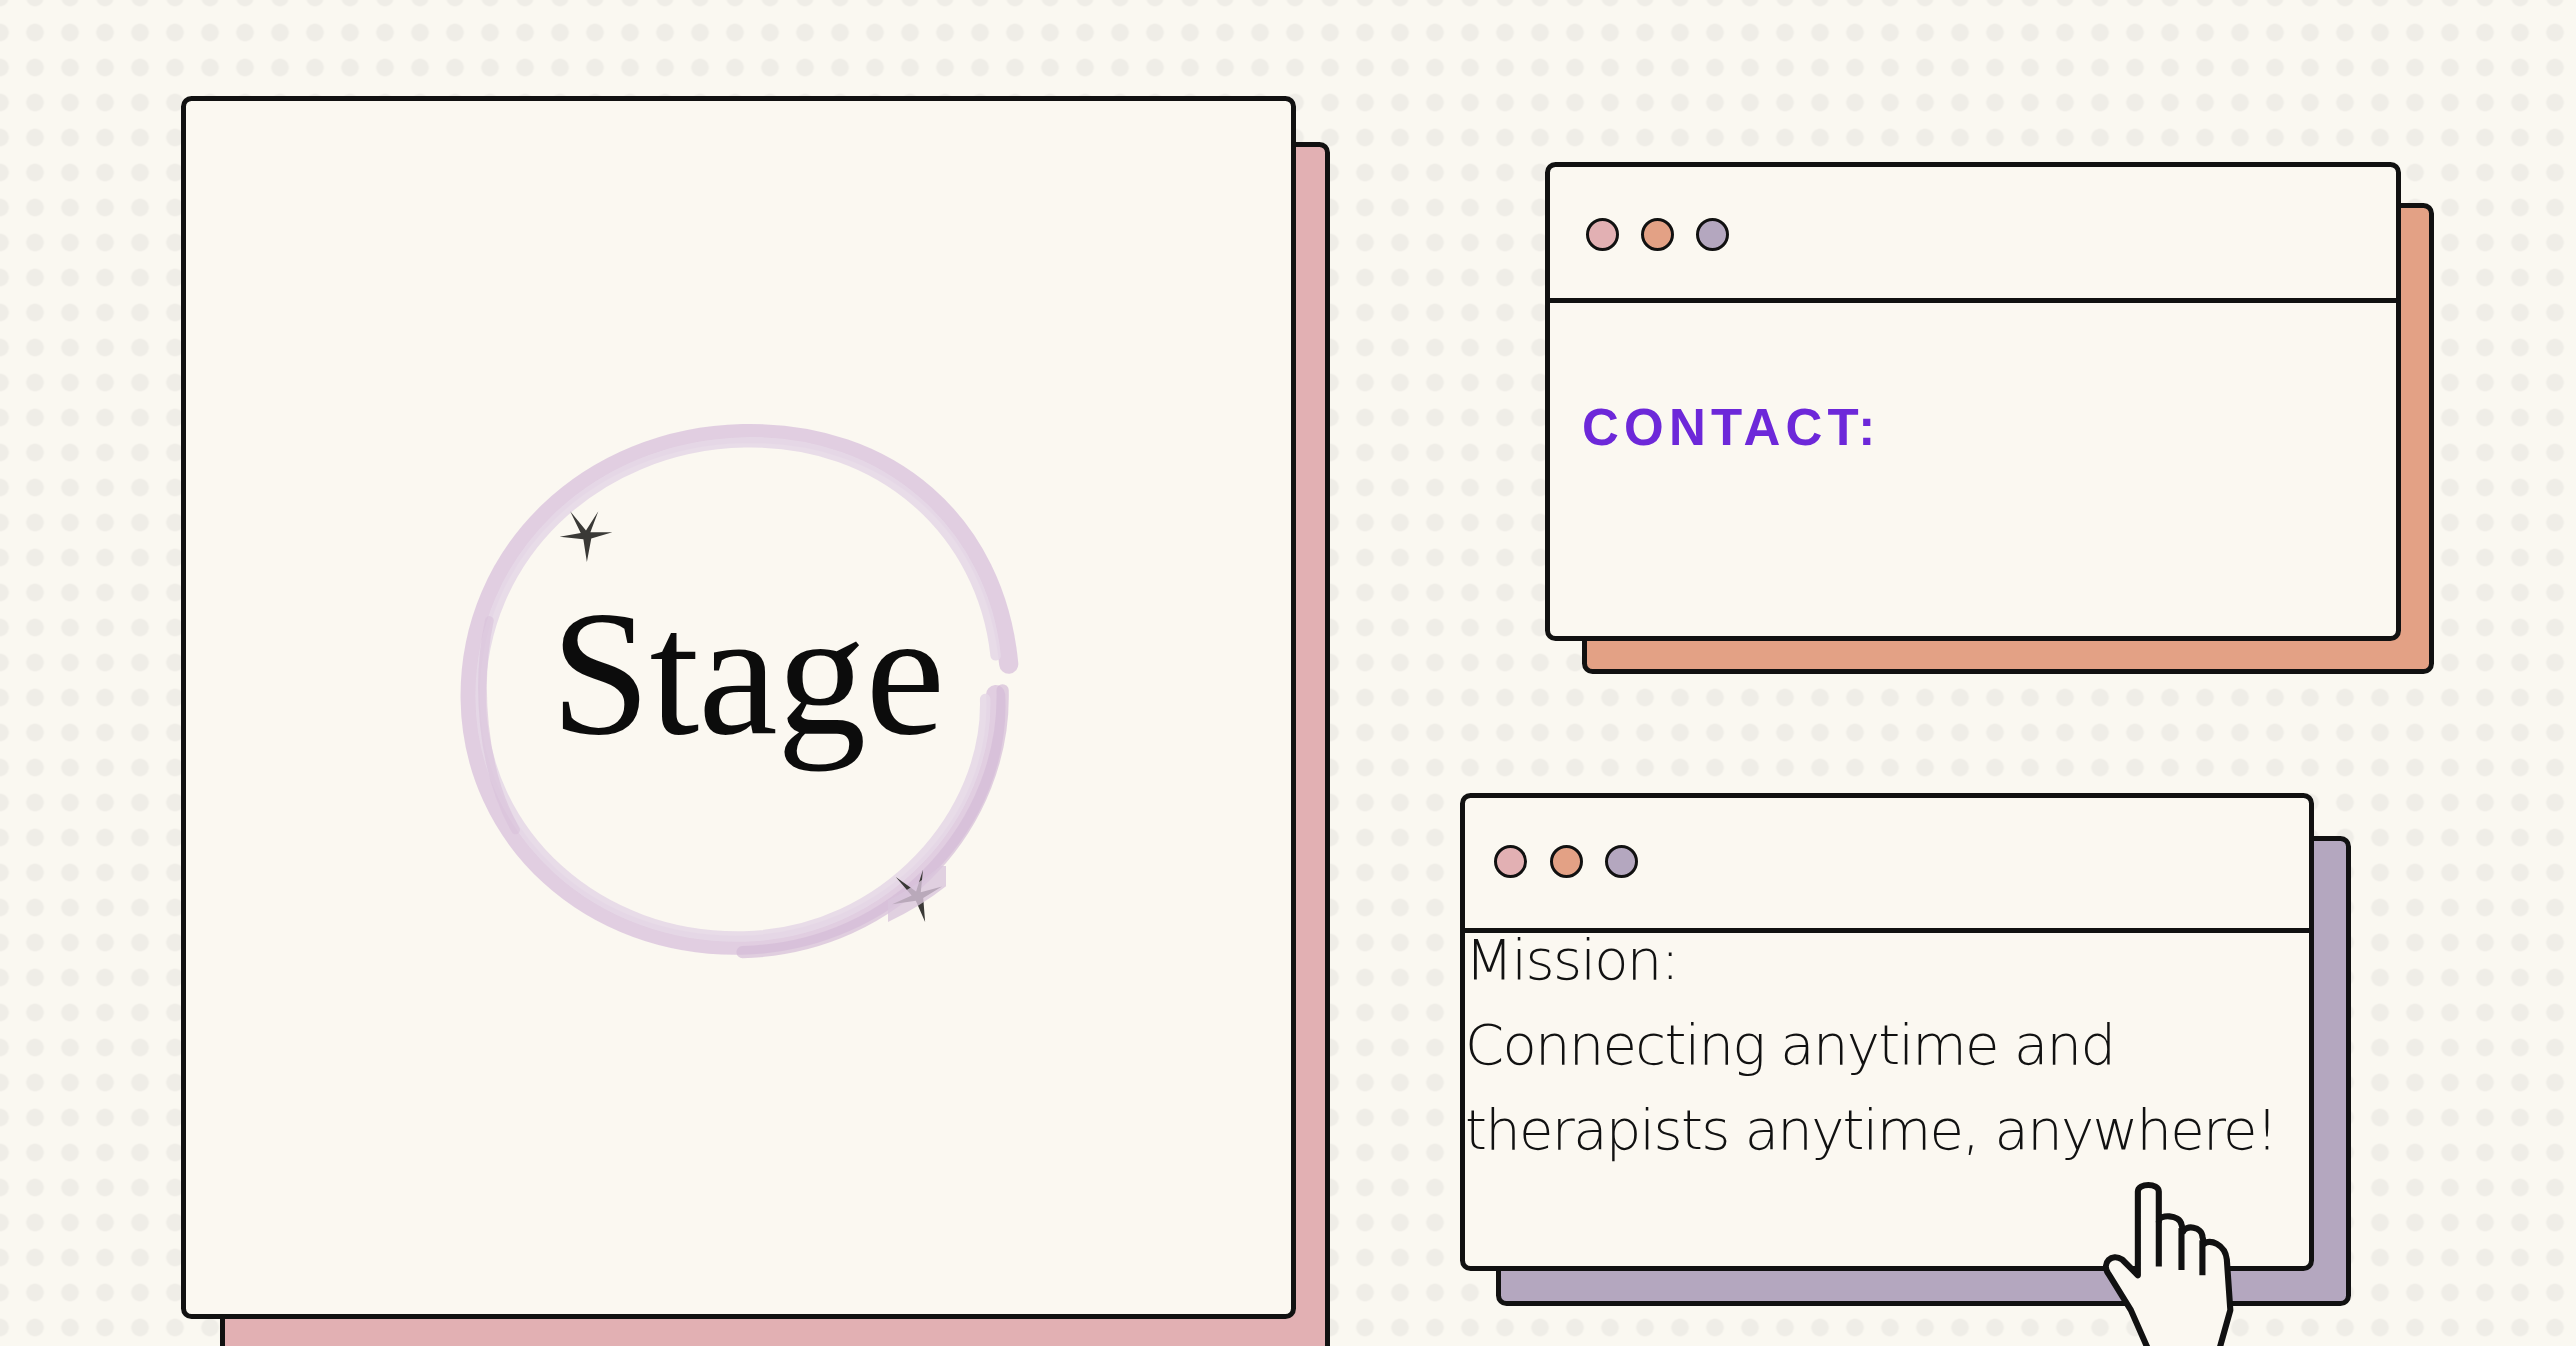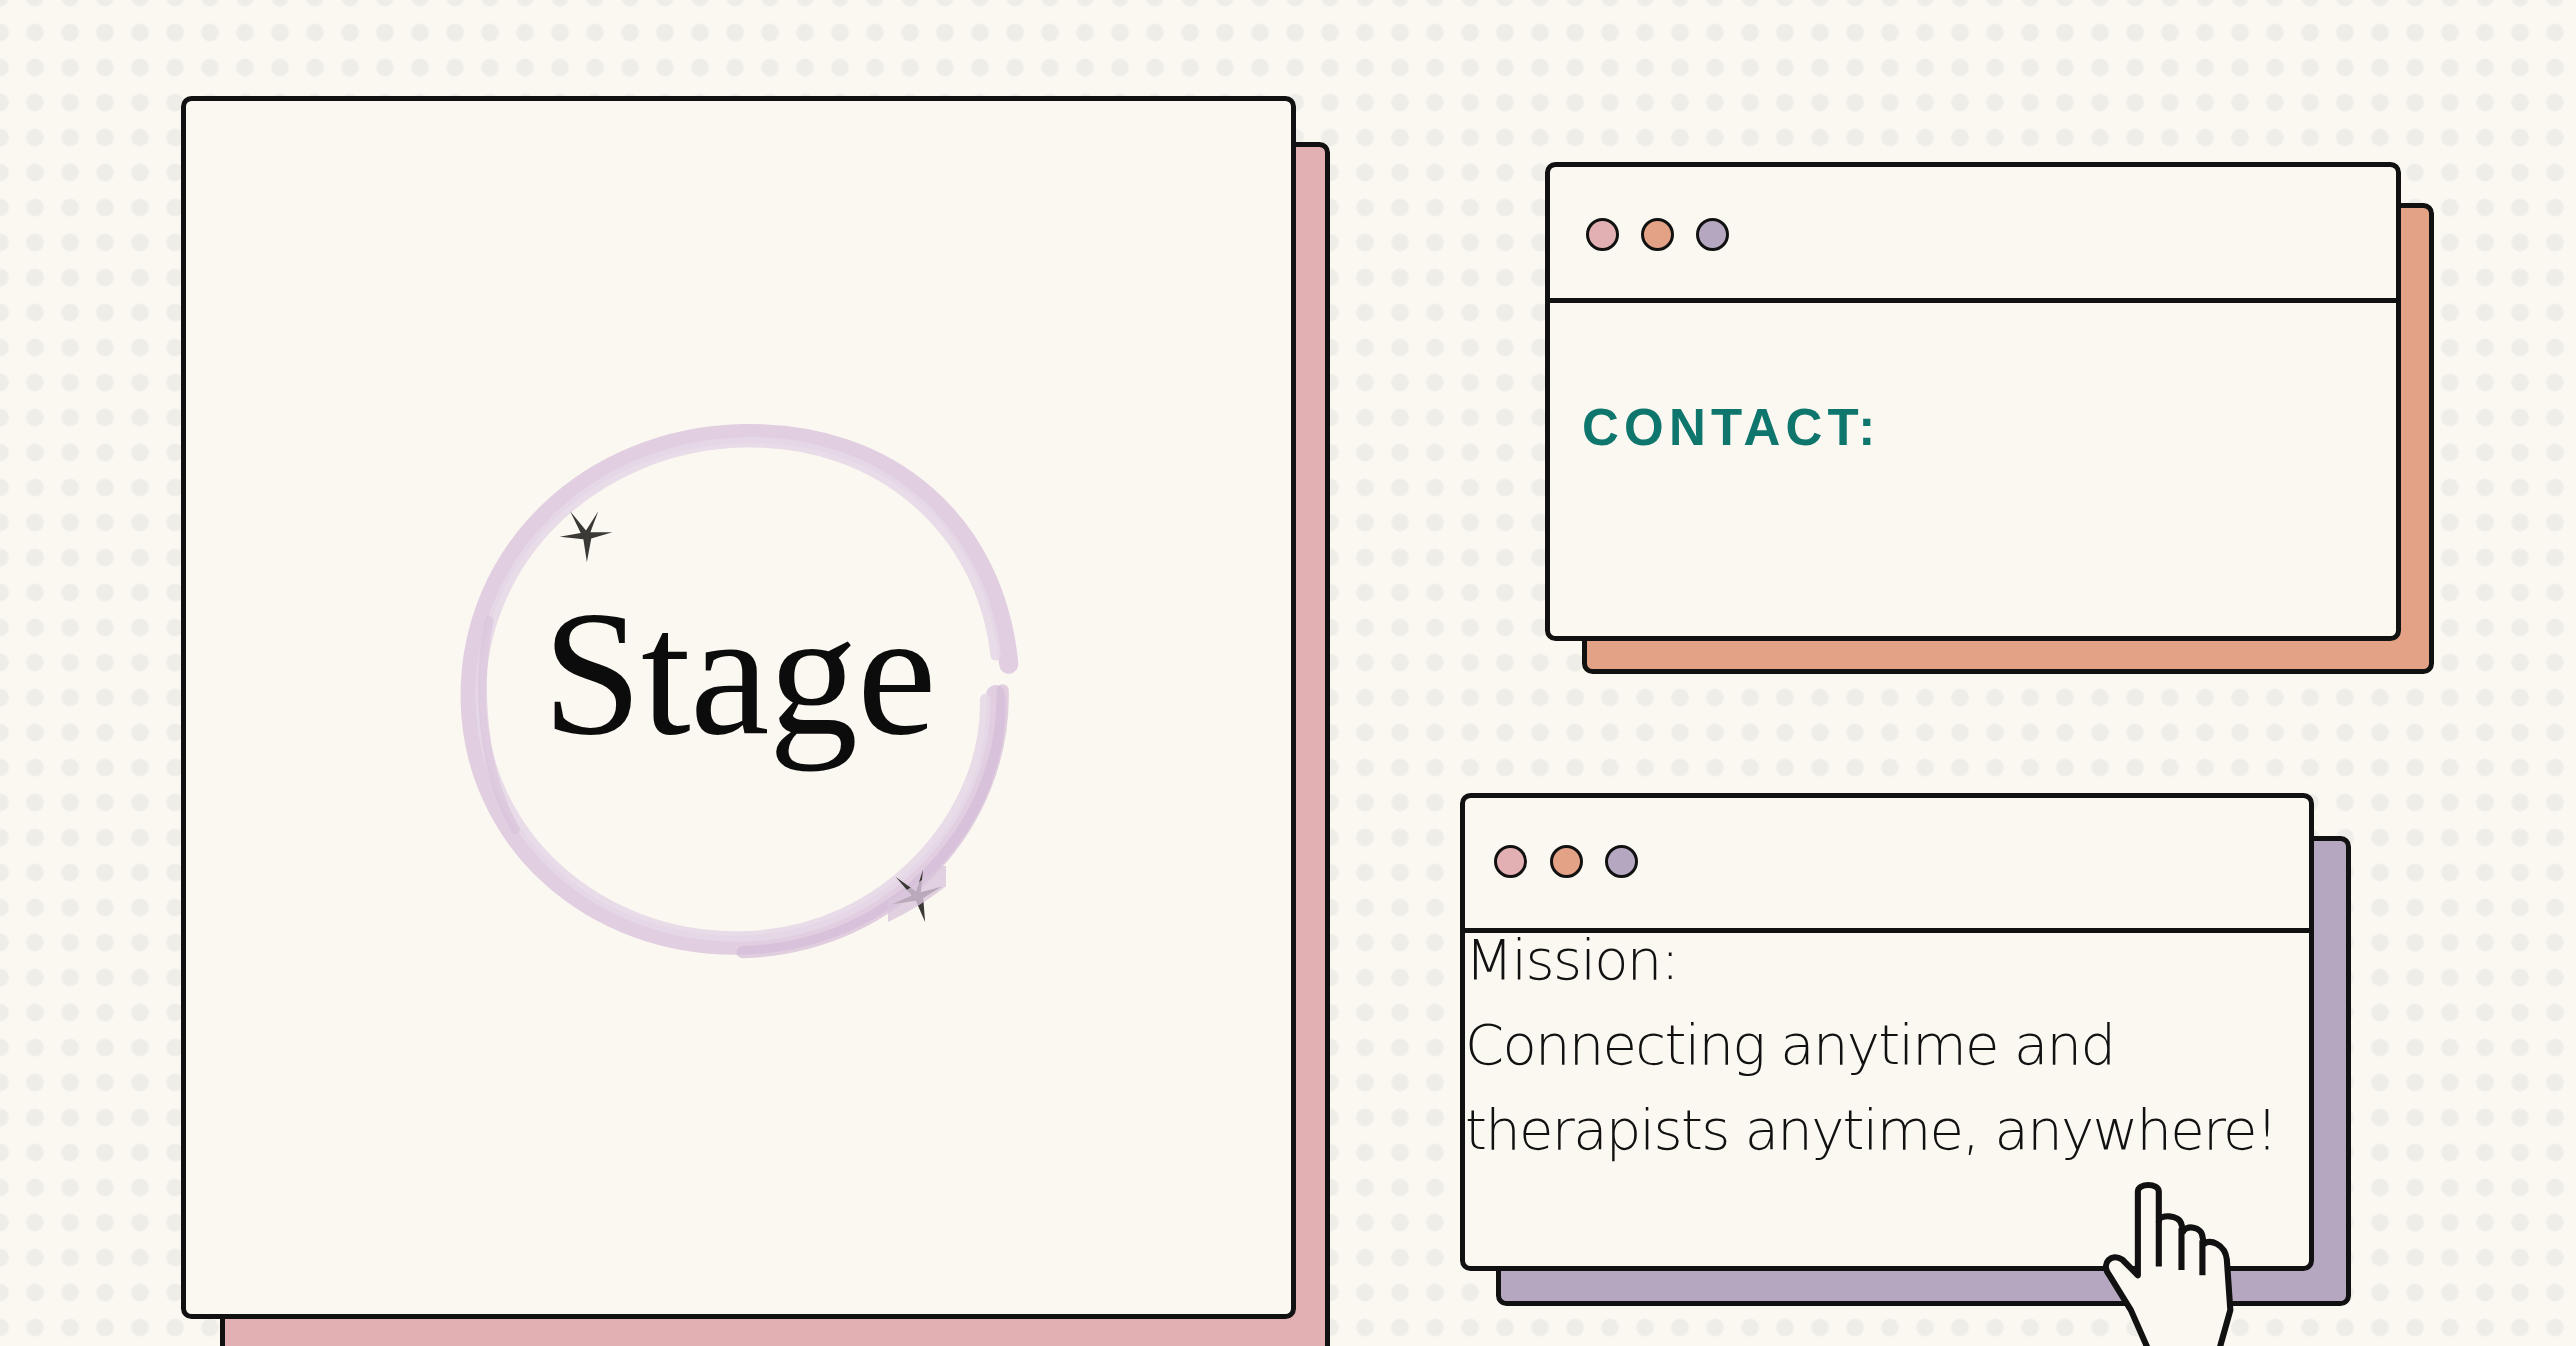--- a/index.html
+++ b/index.html
@@ -20,31 +20,31 @@
     position:absolute; left:0; right:0; top:0;
     border-bottom:5.2px solid #111;
   }
   .dot {
     position:absolute; width:33px; height:33px; border-radius:50%;
     border:3.5px solid #111; box-sizing:border-box;
   }
   .contact-text {
     position:absolute; left:32px; top:225px;
     font-family:"Liberation Sans", sans-serif; font-weight:bold;
-    font-size:51px; line-height:71px; letter-spacing:5.2px; color:#0f766e;
+    font-size:51px; line-height:71px; letter-spacing:5.2px; color:#6d28d9;
     white-space:nowrap;
   }
   .mission-text {
     position:absolute; left:0; right:0; top:119px;
     font-family:"DejaVu Sans", sans-serif; font-weight:200;
     font-size:56px; line-height:85px; color:#111; letter-spacing:-1.7px;
     white-space:nowrap;
   }
   .logo-word {
-    position:absolute; left:534px; top:572px; width:410px; text-align:center;
+    position:absolute; left:534px; top:572px; width:410px; text-align:right;
     font-family:"Liberation Serif", serif; font-size:179px; line-height:201px;
     color:#0c0c0c; letter-spacing:-0.9px;
   }
 </style>
 </head>
 <body>
 
 <div class="abs shadow" style="left:220px; top:142px; width:1110px; height:1240px; background:#e2b0b3;"></div>
 <div class="abs panel" style="left:181px; top:96px; width:1115px; height:1223px;">
 </div>

